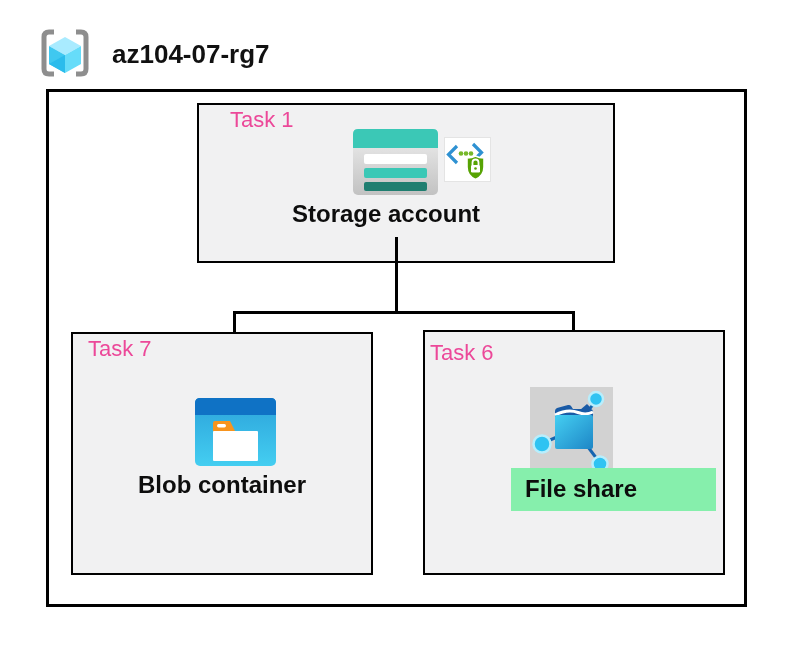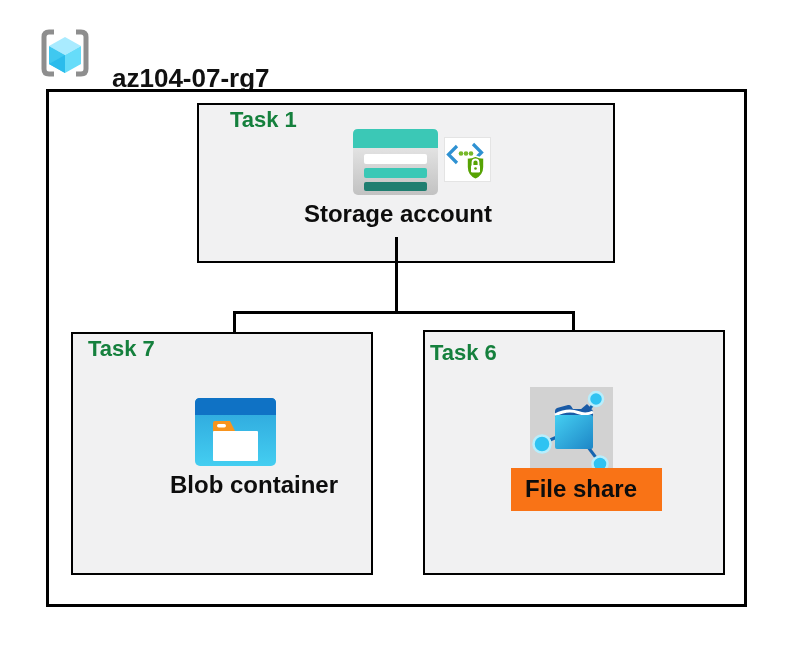--- a/index.html
+++ b/index.html
@@ -4,46 +4,46 @@
 <style>
   html,body{margin:0;padding:0;}
   body{
     width:788px;height:647px;position:relative;background:#ffffff;
     font-family:"Liberation Sans","DejaVu Sans",sans-serif;overflow:hidden;
   }
   .abs{position:absolute;}
   
   .rg-title{
     left:112px;top:40px;font-size:26px;font-weight:bold;color:#111;
-    letter-spacing:0px;line-height:1.1;margin-top:24px;
+    letter-spacing:0px;line-height:1.1;
   }
   
   .outer-box{
     left:46px;top:89px;width:701px;height:518px;
     border:3px solid #000;box-sizing:border-box;background:#fff;
   }
   
   .task-box{
     background:#f1f1f2;border:2px solid #000;box-sizing:border-box;
   }
   .task1{left:197px;top:103px;width:418px;height:160px;}
   .task2{left:71px;top:332px;width:302px;height:243px;}
   .task3{left:423px;top:330px;width:302px;height:245px;}
   .task-label{
-    font-size:22px;font-weight:bold;color:#15803d;line-height:1.1;
+    font-size:22px;font-weight:normal;color:#ec4899;line-height:1.1;
   }
   .item-label{
-    font-size:24px;font-weight:bold;color:#0d0d0d;line-height:1.1;text-align:right;
+    font-size:24px;font-weight:bold;color:#0d0d0d;line-height:1.1;text-align:left;
   }
   
   .line{background:#000;}
   
   .fs-icon-bg{left:530px;top:387px;width:83px;height:81px;background:#d2d2d2;}
   .fs-label-bg{
-    left:511px;top:468px;width:151px;height:43px;background:#f97316;
+    left:511px;top:468px;width:205px;height:43px;background:#86efac;
     display:flex;align-items:center;padding-left:14px;box-sizing:border-box;
   }
   .fs-label-bg .item-label{text-align:left;}
   svg{display:block;}
 </style>
 </head>
 <body>
 
 <svg class="abs" style="left:36px;top:24px;" width="58" height="58" viewBox="0 0 58 58">
   <path d="M18,8 H13 Q8,8 8,13 V45 Q8,50 13,50 H18" fill="none" stroke="#8e8e8e" stroke-width="5"></path>

